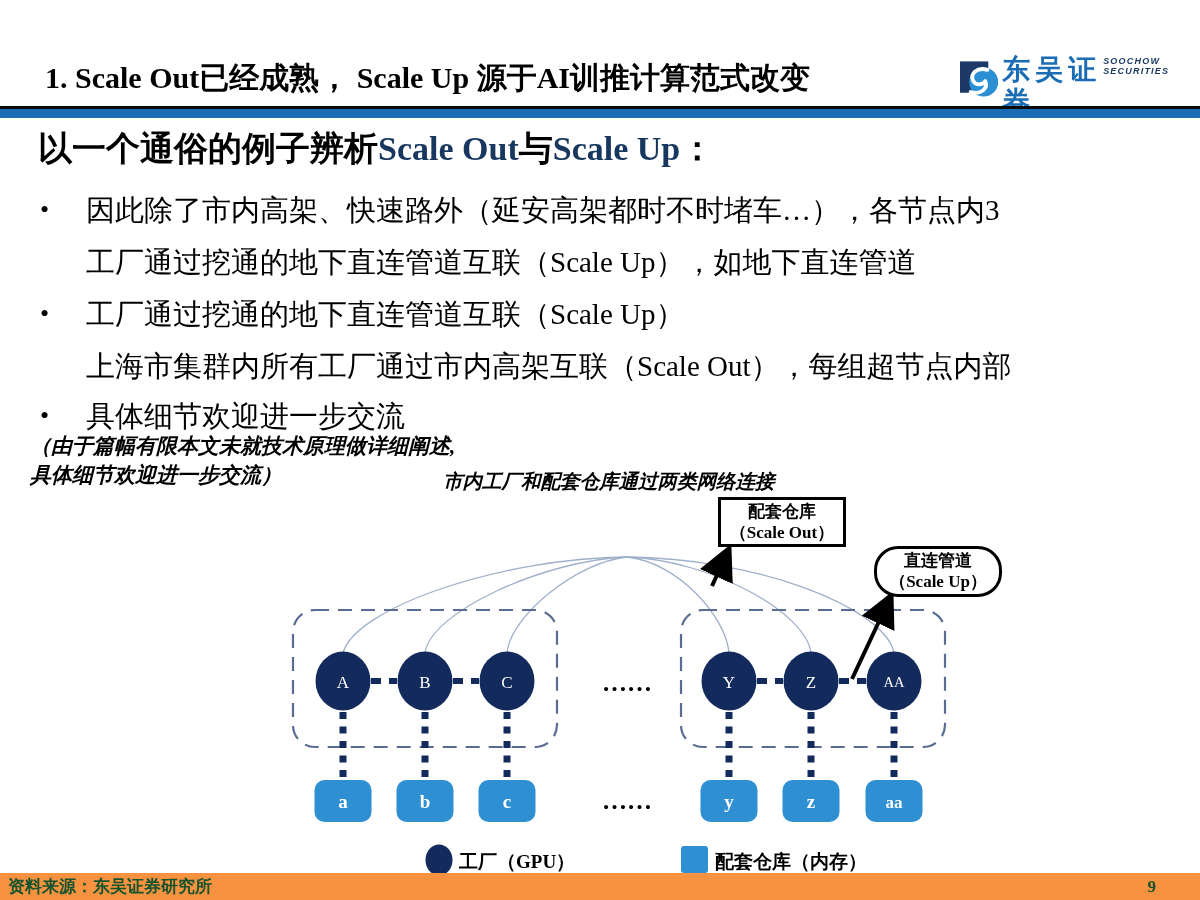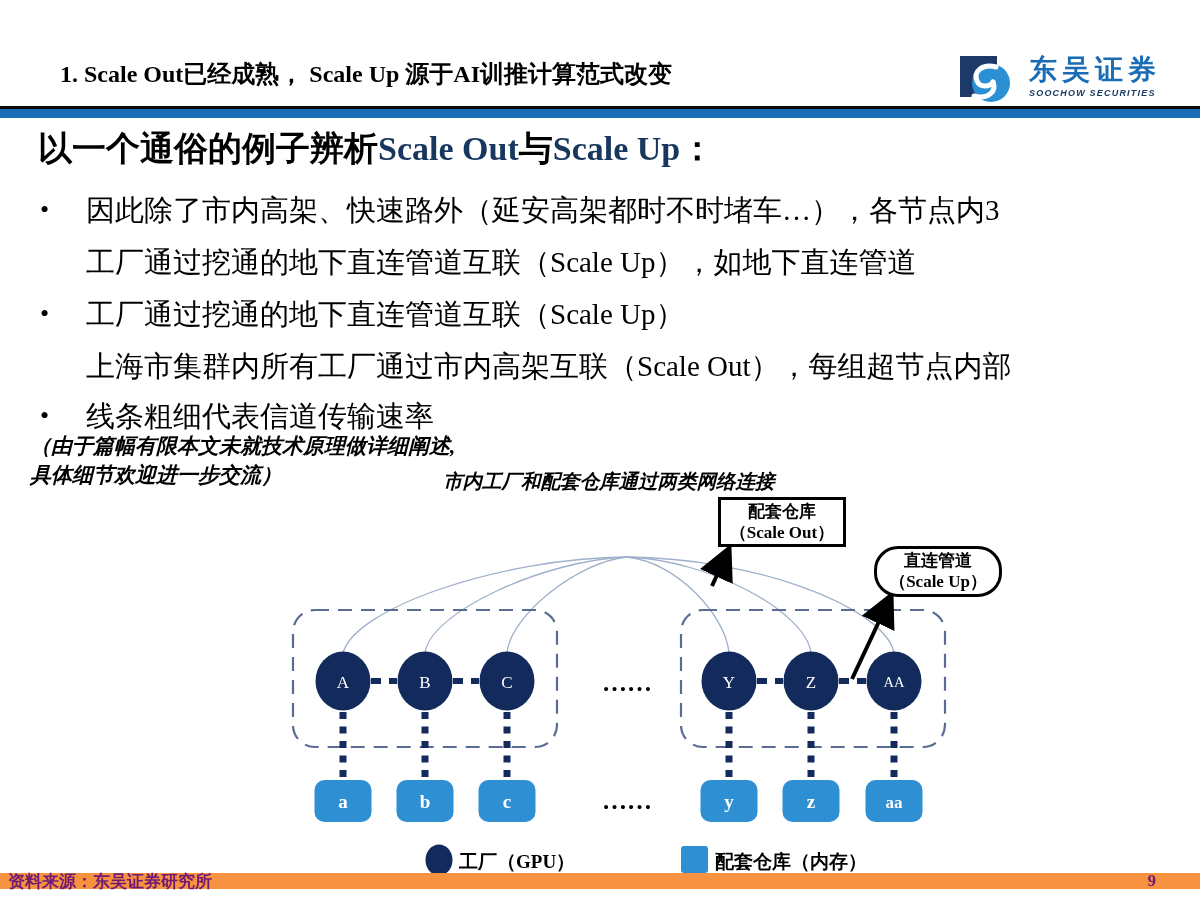--- a/index.html
+++ b/index.html
@@ -1,23 +1,23 @@
 <!DOCTYPE html>
 <html><head>
 <meta charset="utf-8">
 <style>
   html,body{margin:0;padding:0;background:#ffffff;}
   .slide{position:relative;width:1200px;height:900px;background:#ffffff;overflow:hidden;
          font-family:"Liberation Serif",serif;color:#000;}
   .abs{position:absolute;}
 
-  .page-title{left:60px;top:58px;font-size:24px;font-weight:bold;white-space:nowrap;}
+  .page-title{left:45px;top:58px;font-size:30px;font-weight:bold;white-space:nowrap;}
 
   .logo{left:960px;top:54px;display:flex;align-items:flex-start;}
-  .logo-text{margin-left:19px;display:flex;flex-direction:column;}
+  .logo-text{margin-left:4px;display:flex;flex-direction:row;}
   .logo-cn{font-size:28px;font-weight:bold;color:#1a6db5;letter-spacing:5px;line-height:32px;
            font-family:"Liberation Serif",serif;}
   .logo-en{font-size:9px;font-weight:bold;color:#17375e;letter-spacing:1.2px;margin-top:2px;
            font-family:"Liberation Sans",sans-serif;font-style:italic;}
 
   .divider{left:0;top:106px;width:1200px;height:9px;background:#1a6db5;border-top:3px solid #0b0b0b;}
 
   .heading{left:38px;top:126px;font-size:34px;font-weight:bold;white-space:nowrap;}
   .heading .en{color:#17375e;}
 
@@ -30,23 +30,23 @@
 
   .diagram-title{left:443px;top:468px;font-size:19.5px;font-weight:bold;white-space:nowrap;font-style:italic;}
 
   .callout{position:absolute;background:#fff;border:3px solid #000;text-align:center;
            font-weight:bold;font-size:17px;line-height:21px;padding-top:1px;z-index:3;}
   .callout-out{left:718px;top:497px;width:122px;height:43px;}
   .callout-up{left:874px;top:546px;width:122px;height:44px;border-radius:24px;}
 
   .diagram-svg{left:0;top:0;z-index:1;}
 
-  .footer{left:0;top:873px;width:1200px;height:16px;background:#f79240;box-sizing:border-box;
+  .footer{left:0;top:873px;width:1200px;height:27px;background:#f79240;box-sizing:border-box;
           display:flex;align-items:center;justify-content:space-between;
-          padding:0 44px 0 8px;font-size:17px;font-weight:bold;color:#701a75;z-index:4;}
+          padding:0 44px 0 8px;font-size:17px;font-weight:bold;color:#14532d;z-index:4;}
 </style>
 </head>
 <body>
 
 <div class="slide">
 
   <div class="abs page-title">1. Scale Out已经成熟， Scale Up 源于AI训推计算范式改变</div>
 
   <div class="abs logo">
     <svg width="50" height="50" viewBox="0 0 50 50">
@@ -77,21 +77,21 @@
   <div class="abs bullet b2">
     <span class="bullet-dot">•</span>
     <div class="bullet-lines">
       <div>工厂通过挖通的地下直连管道互联（Scale Up）</div>
       <div>上海市集群内所有工厂通过市内高架互联（Scale Out），每组超节点内部</div>
     </div>
   </div>
   <div class="abs bullet b3">
     <span class="bullet-dot">•</span>
     <div class="bullet-lines">
-      <div>线条粗细代表信道传输速率</div>
+      <div>具体细节欢迎进一步交流</div>
     </div>
   </div>
 
   <div class="abs note">
     <div>（由于篇幅有限本文未就技术原理做详细阐述,</div>
     <div>具体细节欢迎进一步交流）</div>
   </div>
 
   <div class="abs diagram-title">市内工厂和配套仓库通过两类网络连接</div>
 

